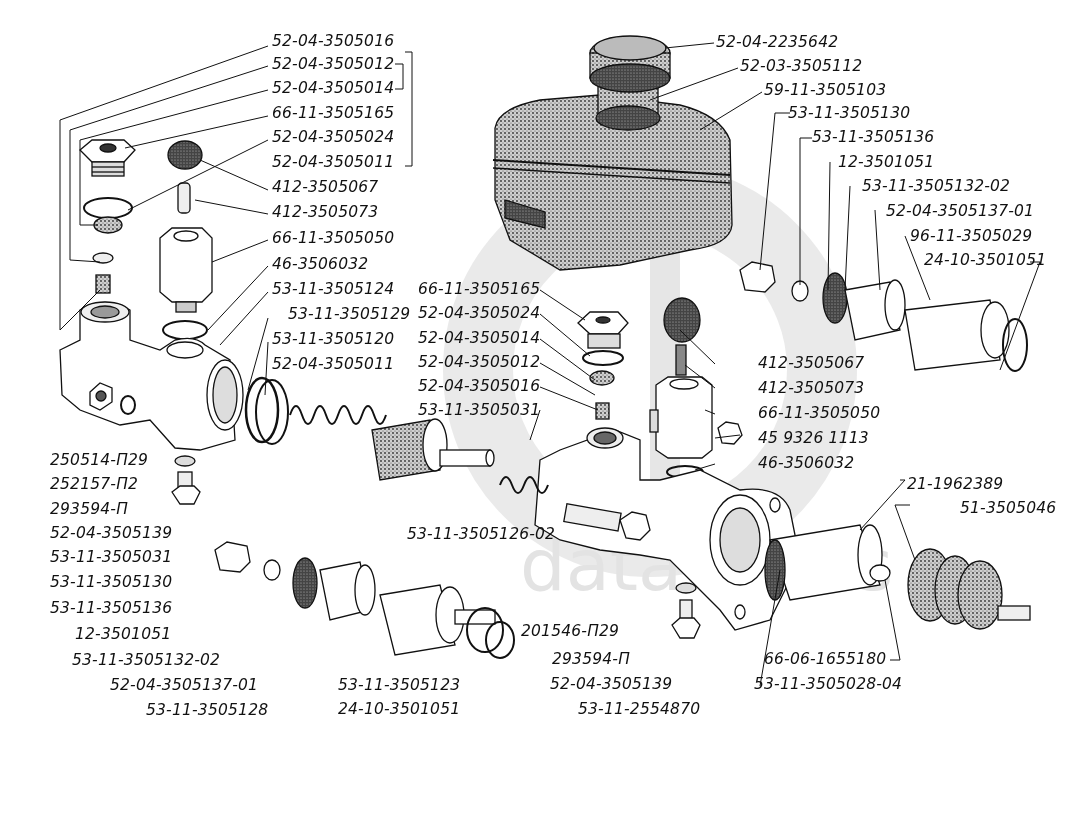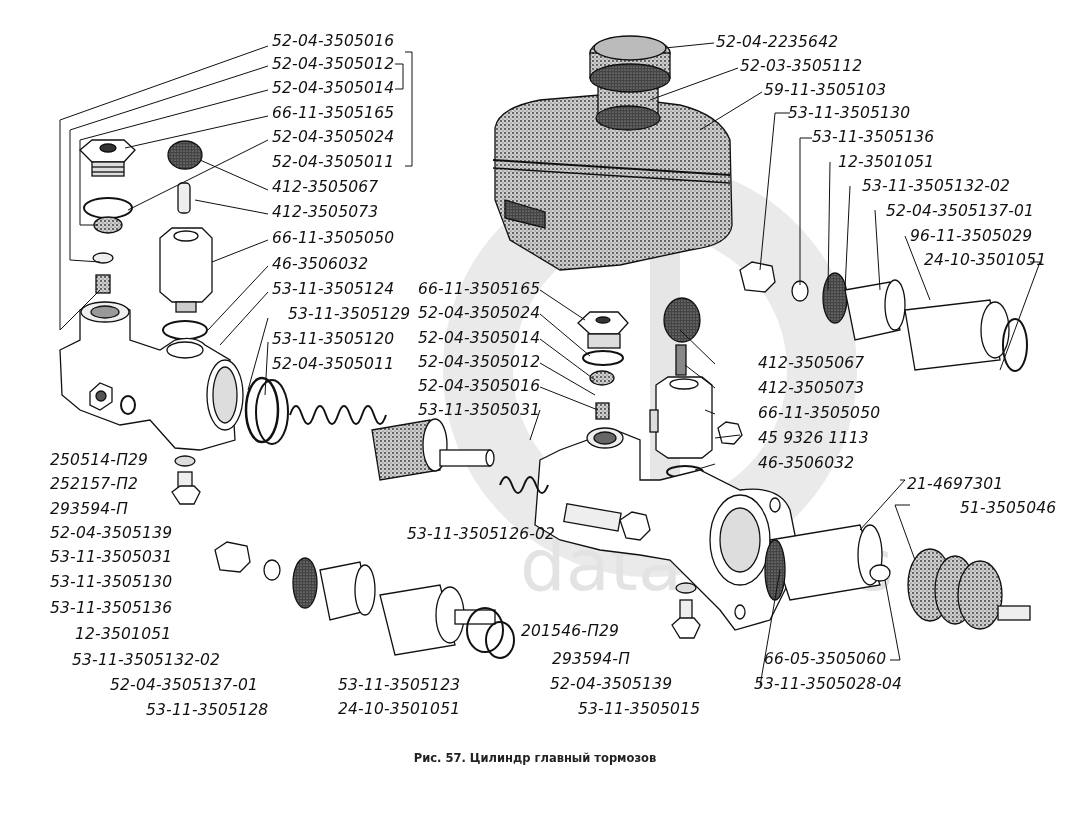--- a/index.html
+++ b/index.html
@@ -273,21 +273,20 @@
 <span class="lbl" style="left:72px;top:651px">53-11-3505132-02</span>
 <span class="lbl" style="left:110px;top:676px">52-04-3505137-01</span>
 <span class="lbl" style="left:146px;top:701px">53-11-3505128</span>
 
 <span class="lbl" style="left:407px;top:525px">53-11-3505126-02</span>
 <span class="lbl" style="left:338px;top:676px">53-11-3505123</span>
 <span class="lbl" style="left:338px;top:700px">24-10-3501051</span>
 <span class="lbl" style="left:521px;top:622px">201546-П29</span>
 <span class="lbl" style="left:552px;top:650px">293594-П</span>
 <span class="lbl" style="left:550px;top:675px">52-04-3505139</span>
-<span class="lbl" style="left:578px;top:700px">53-11-3505015</span>
-
-<span class="lbl" style="left:907px;top:475px">21-4697301</span>
+<span class="lbl" style="left:578px;top:700px">53-11-2554870</span>
+
+<span class="lbl" style="left:907px;top:475px">21-1962389</span>
 <span class="lbl" style="left:960px;top:499px">51-3505046</span>
-<span class="lbl" style="left:764px;top:650px">66-05-3505060</span>
+<span class="lbl" style="left:764px;top:650px">66-06-1655180</span>
 <span class="lbl" style="left:754px;top:675px">53-11-3505028-04</span>
 
-<div class="caption">Рис. 57. Цилиндр главный тормозов</div>
 </div>
 
 </body></html>

